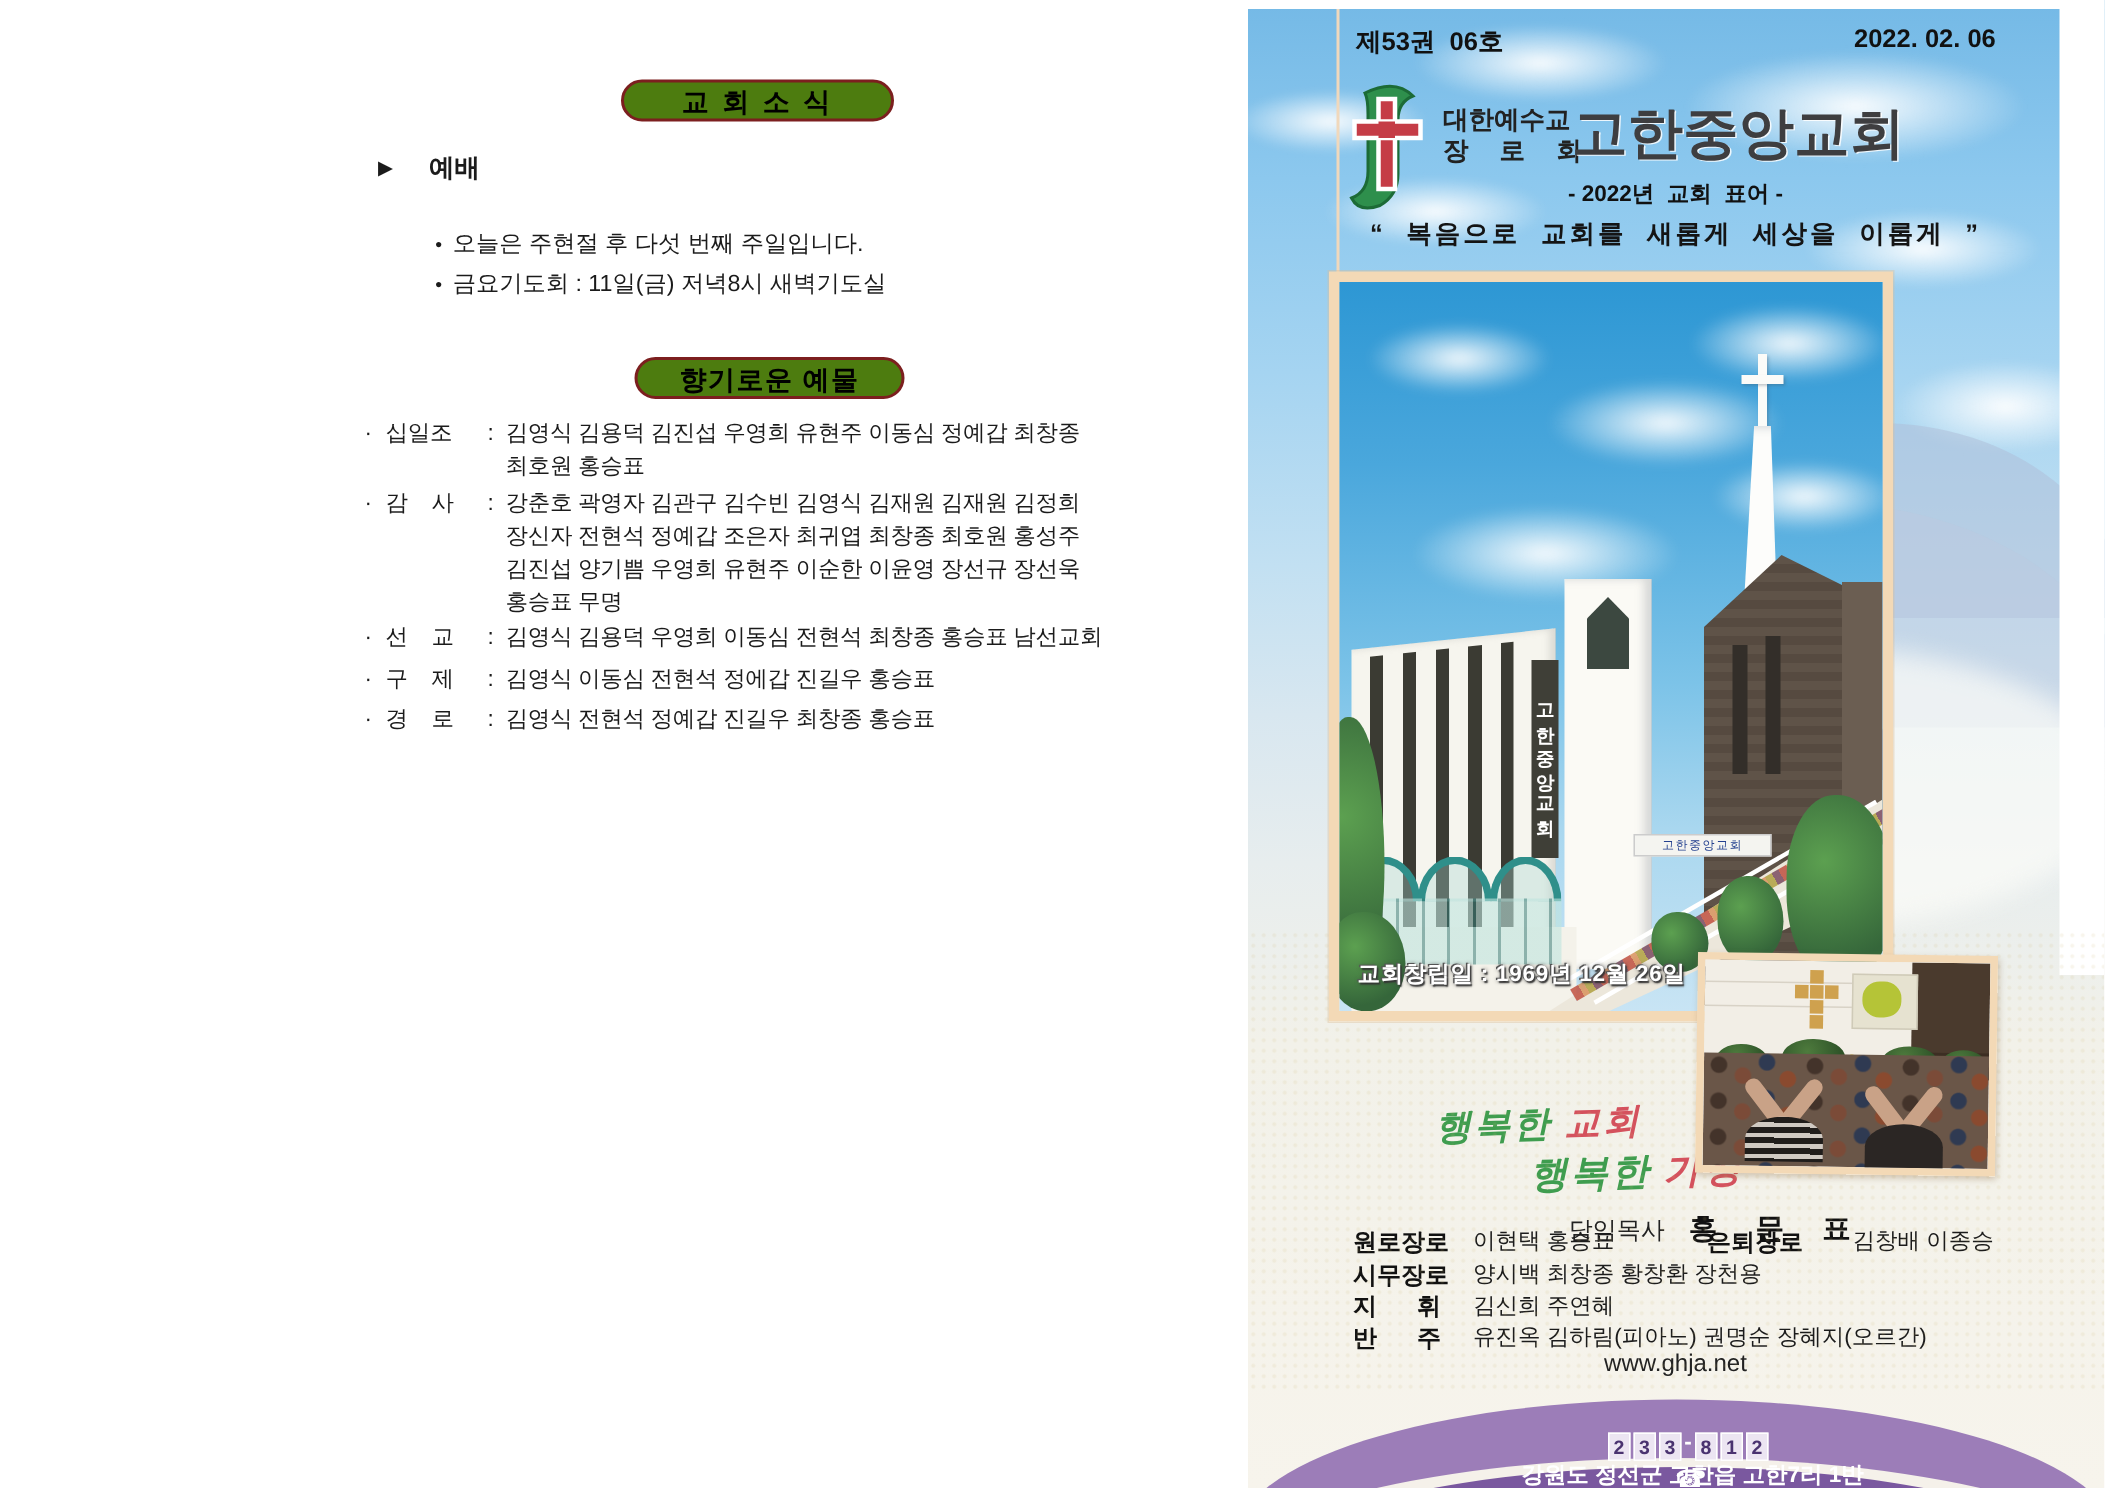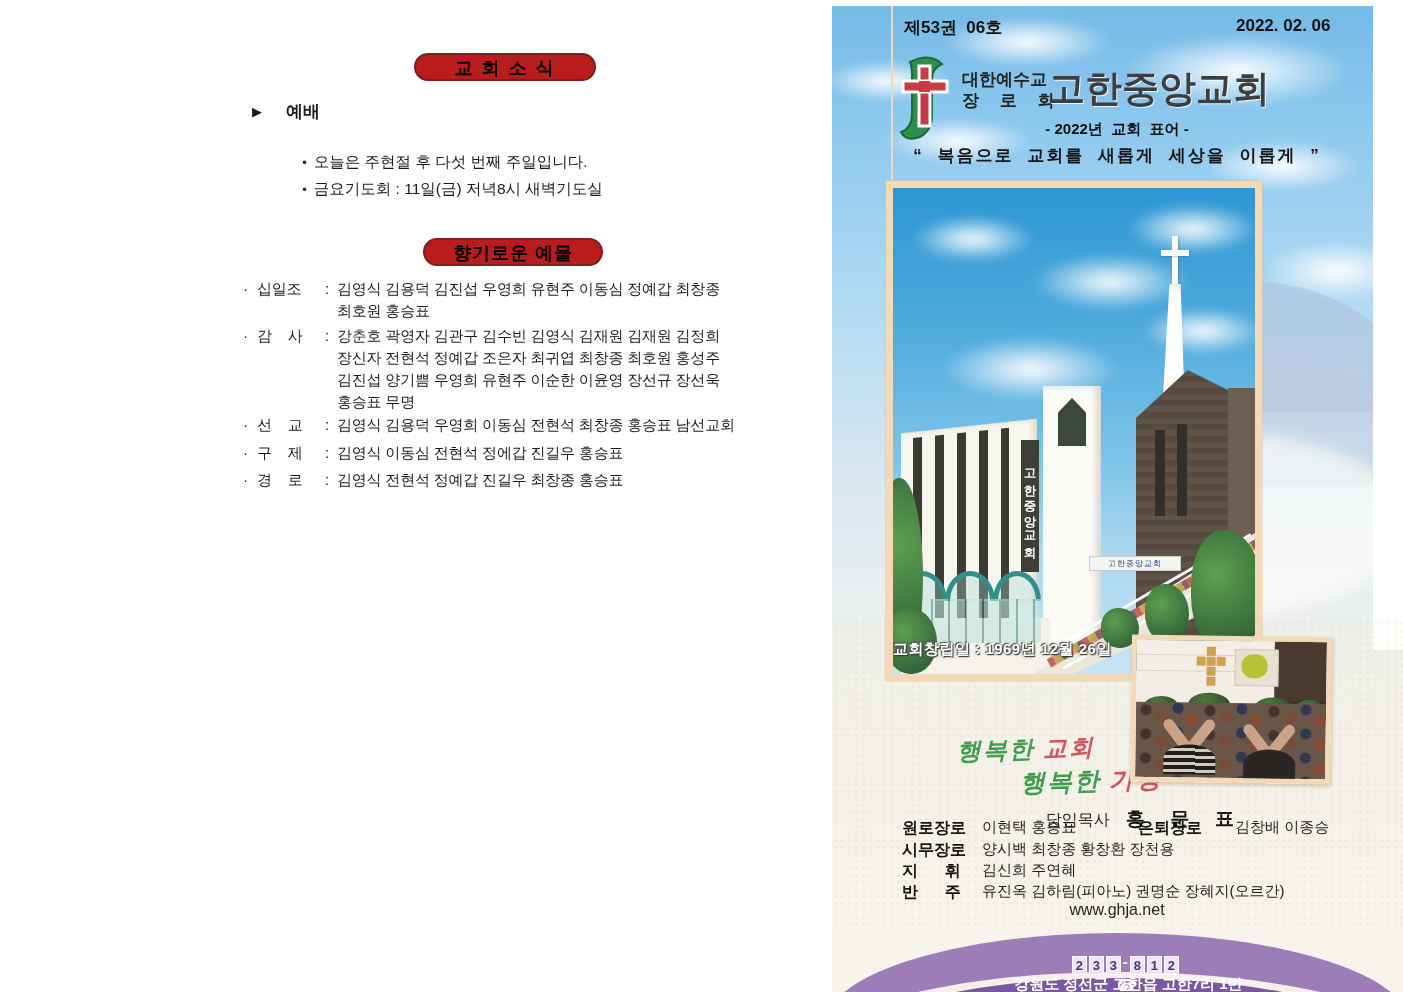--- a/index.html
+++ b/index.html
@@ -1,29 +1,29 @@
 <!DOCTYPE html>
 <html><head>
 <meta charset="utf-8">
 <style>
   html,body{margin:0;padding:0;background:#ffffff;}
   body{width:1403px;height:992px;position:relative;overflow:hidden;
        font-family:"Liberation Sans","DejaVu Sans",sans-serif;color:#1b1b1b;}
 
   
   .left-page{position:absolute;left:0;top:0;width:832px;height:992px;background:#fff;}
-  .pill-box{position:absolute;border:2px solid #7c1f1f;border-radius:14px;background:#b91c1c;
+  .pill-box{position:absolute;border:2px solid #7c1f1f;border-radius:14px;background:#4d7c0f;
             text-align:center;font-weight:bold;font-size:18px;color:#000;letter-spacing:2px;
             line-height:26px;height:28px;box-sizing:border-box;}
   .news-box{left:414px;top:53px;width:182px;}
   .offer-box{left:423px;top:238px;width:180px;letter-spacing:1px;}
   .w-head{position:absolute;left:252px;top:100px;font-size:17px;}
   .w-head .mk{font-size:13px;vertical-align:1px;}
   .w-head .hd{font-weight:bold;margin-left:24px;}
-  .w-item{position:absolute;left:285px;font-size:15.5px;white-space:pre;}
+  .w-item{position:absolute;left:273px;font-size:15.5px;white-space:pre;}
   .w-item .bu{margin-right:7px;font-size:13px;}
   .clean-row{position:absolute;left:252px;top:193px;font-size:15.5px;white-space:pre;}
   .clean-row .mk{font-size:13px;vertical-align:1px;margin-right:8px;}
   .clean-row .lb{font-weight:bold;}
   .clean-row .co{margin:0 8px;}
   .o-row{position:absolute;left:243px;display:flex;align-items:flex-start;font-size:15px;
          letter-spacing:-0.2px;}
   .o-dot{width:14px;line-height:22px;}
   .o-label{width:60px;white-space:pre;line-height:22px;}
   .o-colon{width:20px;text-align:center;line-height:22px;}
@@ -96,21 +96,21 @@
   .rail{position:absolute;width:240px;height:3px;background:#ffffff;transform:rotate(-30deg);transform-origin:left center;}
   .crowdline{position:absolute;width:250px;height:9px;transform:rotate(-30deg);transform-origin:left center;
              background:repeating-linear-gradient(90deg,#c05040 0 6px,#d8925c 6px 10px,#b0a040 10px 15px,#7a4a60 15px 20px);opacity:.85;}
   .tree{position:absolute;background:radial-gradient(circle at 35% 35%,#5ca050,#35663a 72%);
         border-radius:46% 54% 50% 50%;}
   .canopy{left:0px;top:383px;width:152px;height:74px;}
   .c-arch{position:absolute;top:0;height:30px;border:5px solid #2f8f8a;border-bottom:none;
           border-radius:50% 50% 0 0/100% 100% 0 0;background:rgba(165,215,210,.35);box-sizing:border-box;}
   .c-glass{position:absolute;left:4px;top:28px;width:144px;height:44px;
            background:repeating-linear-gradient(90deg,rgba(55,125,120,.55) 0 2px,rgba(190,228,222,.6) 2px 17px);}
-  .caption{position:absolute;left:0;top:452px;font-size:15px;font-weight:bold;color:#fff;
+  .caption{position:absolute;left:12px;top:452px;font-size:15px;font-weight:bold;color:#fff;
            letter-spacing:0.5px;white-space:pre;
            text-shadow:-1px -1px 0 #555,1px 1px 1px #333,0 0 3px #444;}
 
   
   .sp-frame{position:absolute;left:299px;top:636px;width:200px;height:147px;border:5px solid #f3d9b6;
             box-sizing:border-box;transform:rotate(.8deg);z-index:3;box-shadow:1px 2px 4px rgba(140,110,70,.35);}
   .sp{position:absolute;inset:0;background:#f2eee6;overflow:hidden;}
   .sp-line{position:absolute;height:1px;background:#d8d2c6;left:0;width:140px;}
   .sp-panel{position:absolute;left:138px;top:0;width:52px;height:78px;background:#4a3a2d;
             box-shadow:inset 0 -18px 0 #3c2e23;}

